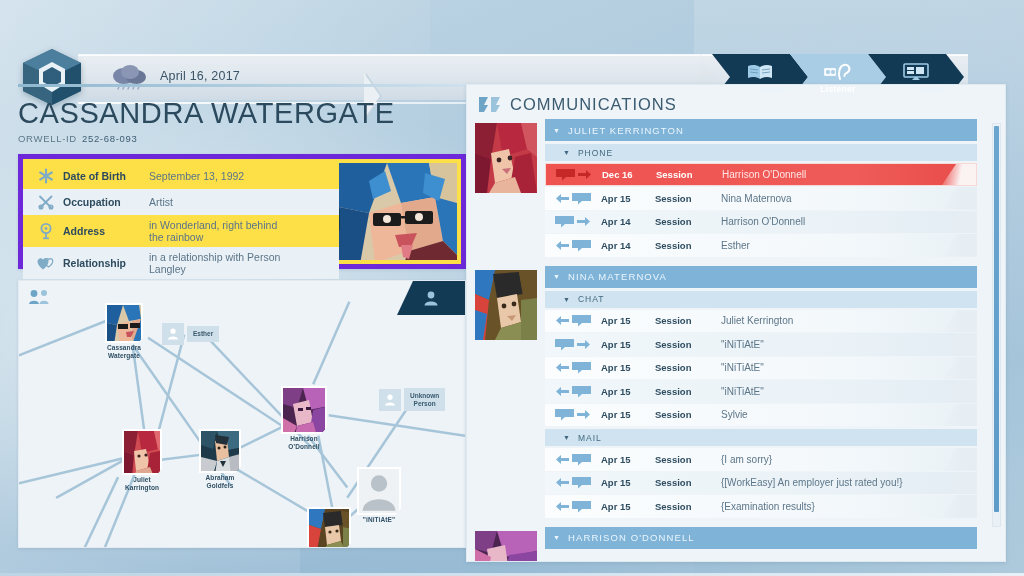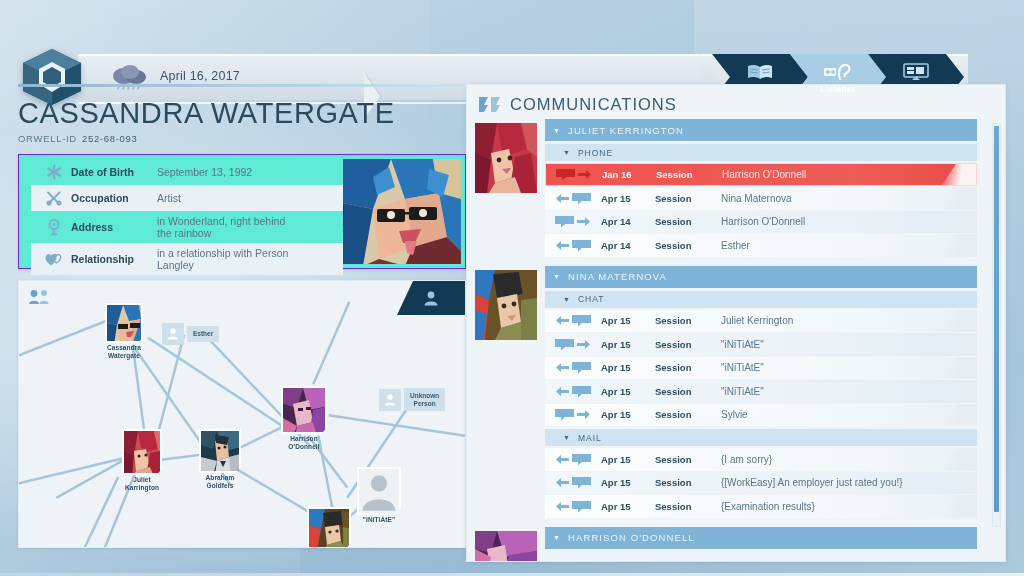--- a/index.html
+++ b/index.html
@@ -76,24 +76,23 @@
 
   .profile-title {
     margin-top:10px; font-size:29px; font-weight:300; color:#2c4a5e; letter-spacing:.6px;
     font-family:"Liberation Sans", sans-serif;
   }
   .profile-sub { margin-top:3px; font-size:9.5px; color:#5b7789; letter-spacing:.7px; }
   .profile-sub .sub-id { color:#3d5d72; margin-left:5px; }
 
   .info-card {
     margin-top:10px; position:relative; height:115px;
-    background:#5eead4; border:1px solid #6d28d9;
+    background:#fde047; border:5px solid #6d28d9;
     box-shadow:0 1px 3px rgba(60,95,120,.14);
     display:flex;
-    padding-left:12px;
   }
   .info-rows { flex:1 1 auto; padding:4px 0 4px 0; }
   .info-row { display:flex; align-items:center; height:26px; padding-left:6px; }
   .info-row:nth-child(even) { background:#e9f1f6; }
   .info-ico { width:34px; display:flex; align-items:center; justify-content:center; color:#7fa9c4; }
   .info-label { width:86px; font-size:10.5px; font-weight:bold; color:#2d4a5e; }
   .info-value { font-size:10.5px; color:#5b7488; line-height:12px; }
   .info-portrait {
     width:118px; min-width:118px; margin:4px 4px 4px 0; position:relative;
     background:#dfe7ec; overflow:hidden;
@@ -589,21 +588,21 @@
             <span>PHONE</span>
           </div>
 
           <div class="row sel">
             <div class="row-ico">
               <svg width="36" height="13" viewBox="0 0 36 13">
                   <path d="M0 1 L19 1 L19 9 L10 9 L6 12.5 L6 9 L0 9 Z" fill="#c62828"></path>
                   <path d="M22 5 L30 5 L30 2 L35 6.5 L30 11 L30 8 L22 8 Z" fill="#c62828"></path>
                 </svg>
             </div>
-            <div class="row-date">Jan 16</div>
+            <div class="row-date">Dec 16</div>
             <div class="row-type">Session</div>
             <div class="row-name">Harrison O'Donnell</div>
           </div>
 
           <div class="row">
             <div class="row-ico">
               <svg width="36" height="13" viewBox="0 0 36 13">
                   <path d="M14 5 L6 5 L6 2 L1 6.5 L6 11 L6 8 L14 8 Z" fill="#7fb4d8"></path>
                   <path d="M17 1 L36 1 L36 9 L27 9 L23 12.5 L23 9 L17 9 Z" fill="#7fb4d8"></path>
                 </svg>

